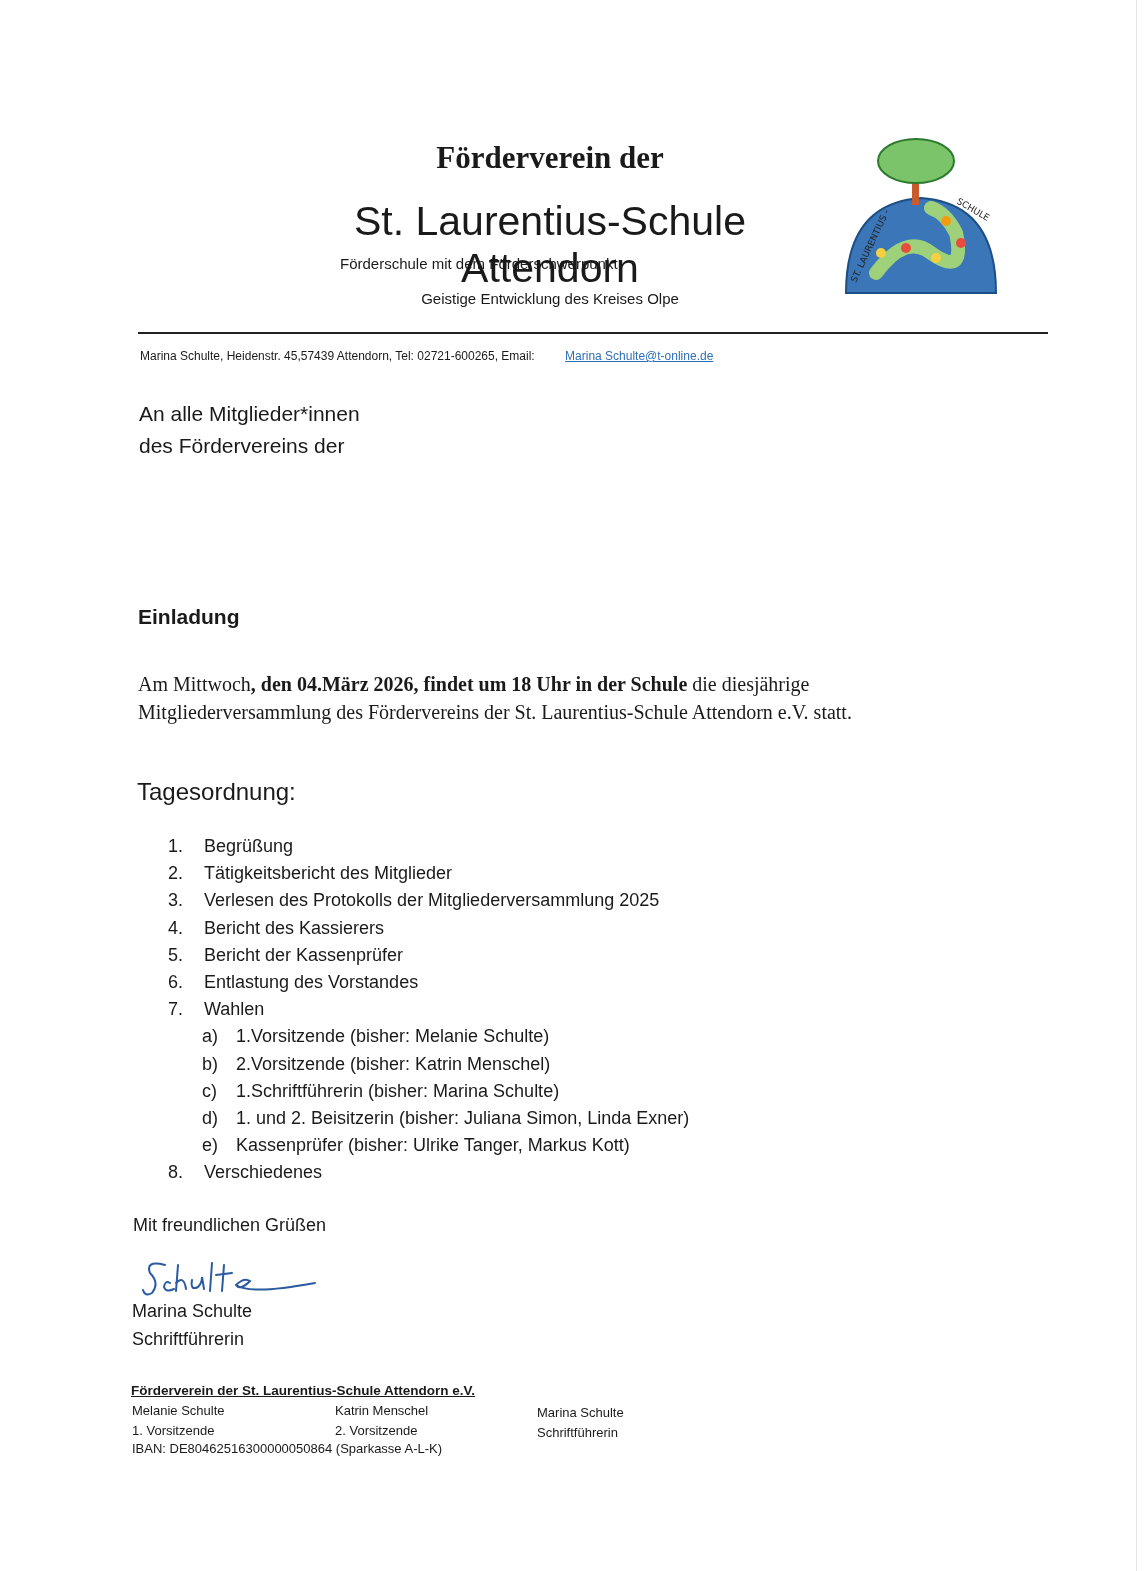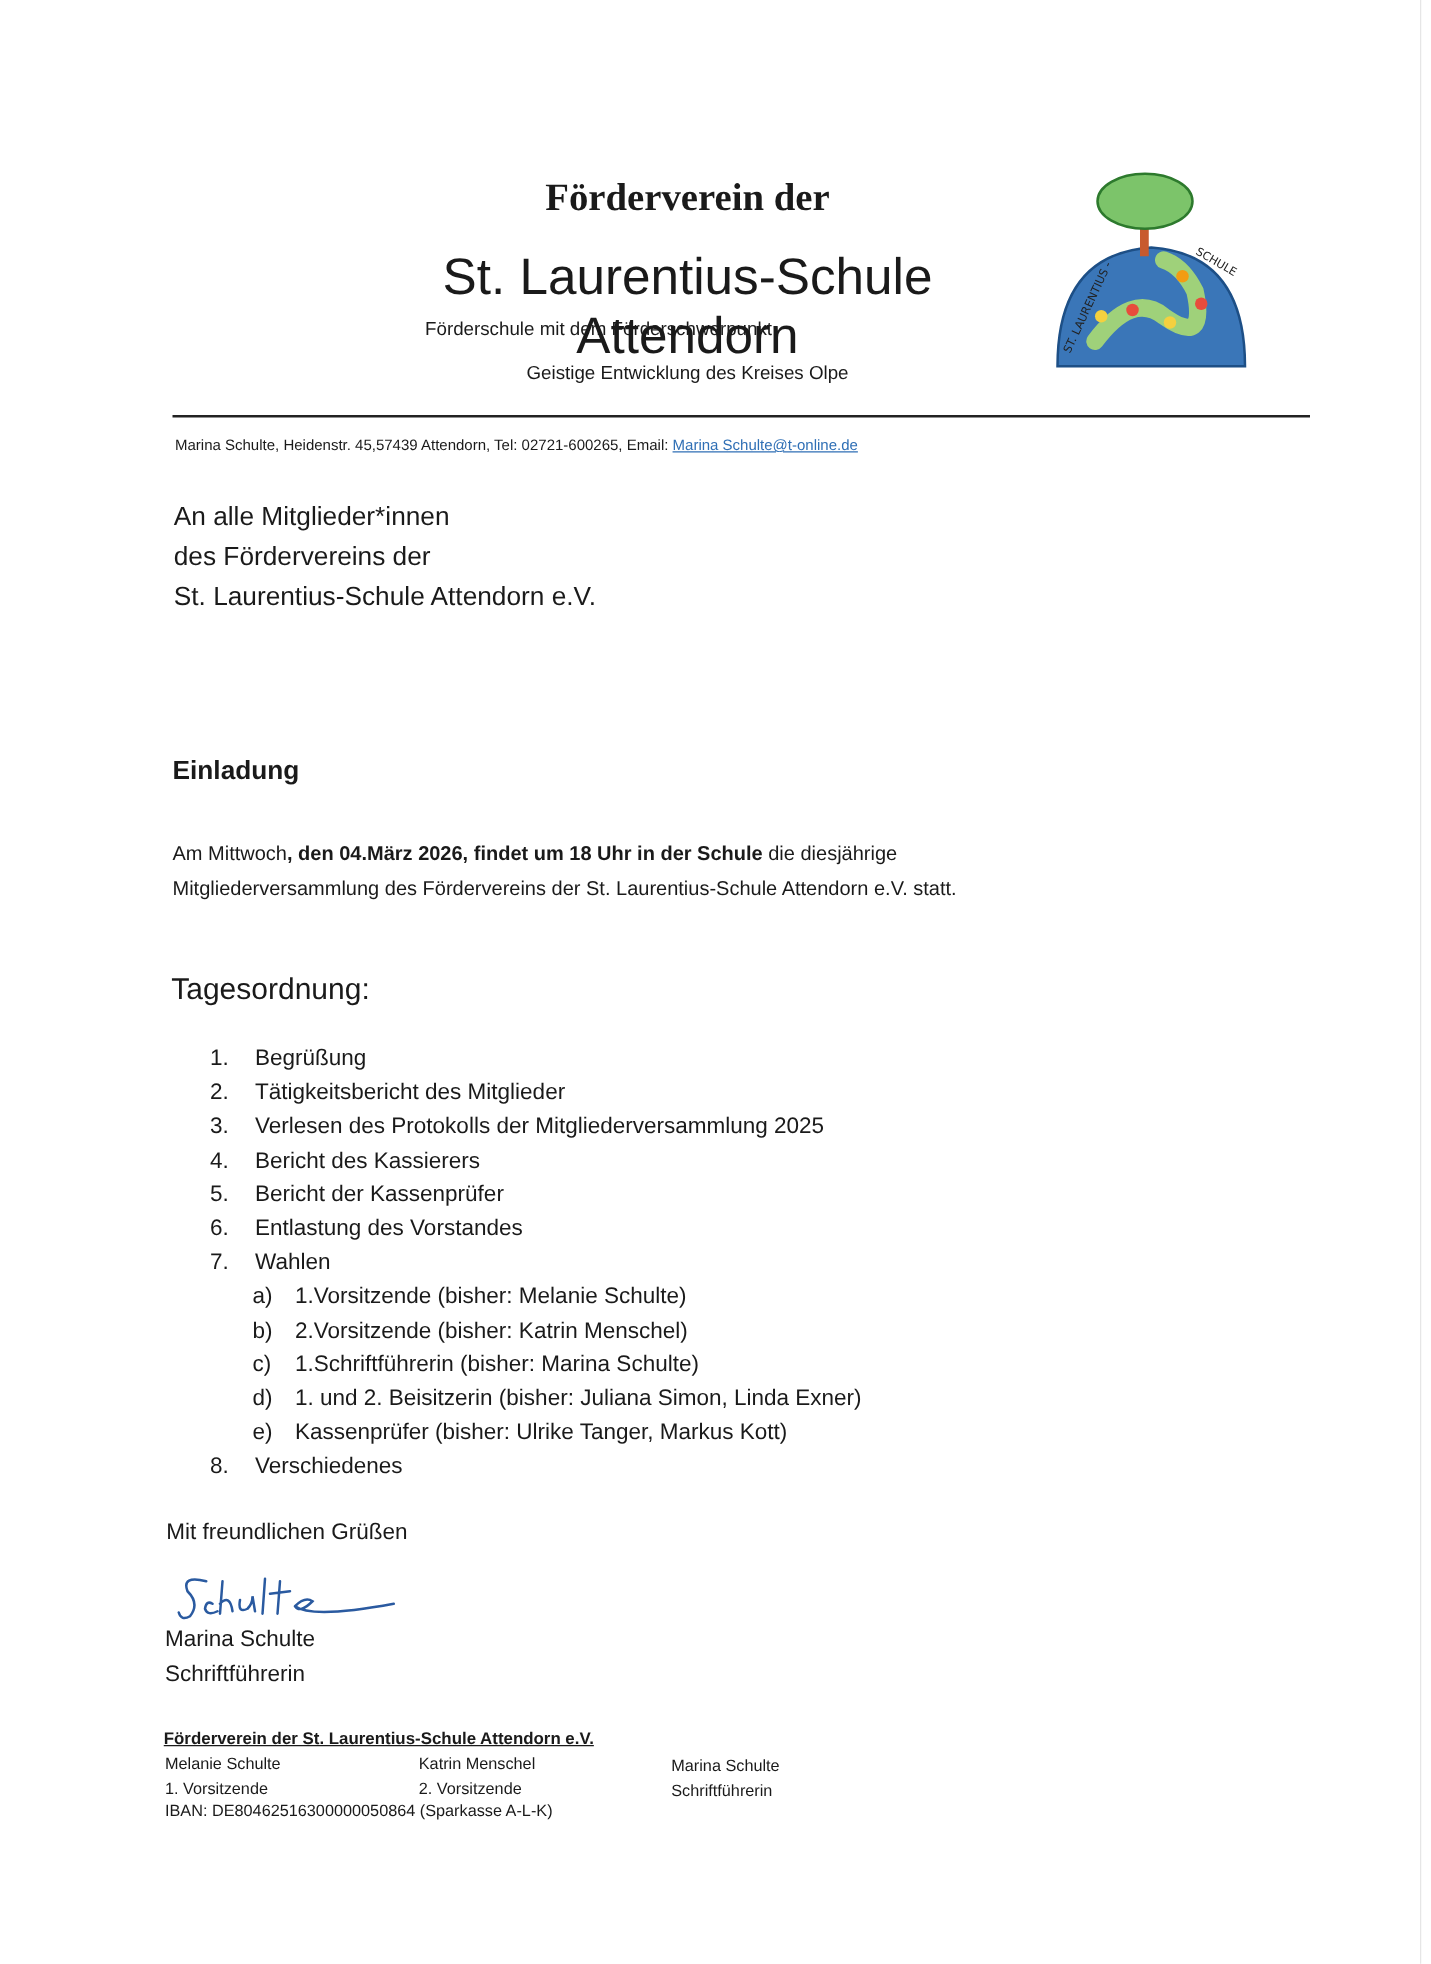--- a/index.html
+++ b/index.html
@@ -5,24 +5,24 @@
     html, body { margin: 0; padding: 0; background: #fff; }
     body { width: 1145px; height: 1571px; position: relative; font-family: "Liberation Sans", sans-serif; color: #1a1a1a; overflow: hidden; }
     .edge { position: absolute; top: 0; right: 8px; width: 1px; height: 1571px; background: #e6e6e6; }
     .abs { position: absolute; }
     .title1 { left: 300px; top: 140px; width: 500px; text-align: center; font-size: 31px; font-weight: bold; font-family: Liberation Serif, serif; }
     .title2 { left: 290px; top: 198px; width: 520px; text-align: center; font-size: 41px; font-weight: normal; }
     .sub1 { left: 340px; top: 255px; width: 420px; text-align: left; font-size: 15px; }
     .sub2 { left: 340px; top: 290px; width: 420px; text-align: center; font-size: 15px; }
     .hr { left: 138px; top: 332px; width: 910px; height: 2px; background: #222; }
     .contact { left: 140px; top: 349px; font-size: 12px; }
-    .contact a { color: #2f6fb5; text-decoration: underline; }
+    .contact a { color: #2f6fb5; text-decoration: underline; margin-left: 27px; }
     .addr { left: 139px; top: 398px; font-size: 21px; line-height: 32px; }
     .heading { left: 138px; top: 605px; font-size: 21px; font-weight: bold; }
-    .para { left: 138px; top: 670px; font-size: 16px; line-height: 28px; width: 880px; }
+    .para { left: 138px; top: 670px; font-size: 20px; line-height: 28px; width: 880px; font-family: Liberation Serif, serif; }
     .tages { left: 137px; top: 778px; font-size: 24px; }
     .agenda { left: 168px; top: 833px; font-size: 18px; line-height: 27.2px; }
     .agenda .row { display: flex; }
     .agenda .num { width: 36px; }
     .agenda .sub { display: flex; padding-left: 34px; }
     .agenda .sub .num { width: 34px; }
     .greet { left: 133px; top: 1215px; font-size: 18px; }
     .sig { left: 140px; top: 1255px; }
     .signame { left: 132px; top: 1297px; font-size: 18px; line-height: 28px; }
     .footer { left: 131px; top: 1381px; font-size: 13px; line-height: 20px; }
@@ -59,21 +59,20 @@
 
 <div class="abs hr"></div>
 
 <div class="abs contact">
   <span>Marina Schulte, Heidenstr. 45,57439 Attendorn, Tel: 02721-600265, Email: </span><a title="Marina_Schulte@t-online.de">Marina  Schulte@t-online.de</a>
 </div>
 
 <div class="abs addr">
   <div>An alle Mitglieder*innen</div>
   <div>des Fördervereins der</div>
-  <div>St. Laurentius-Schule Attendorn e.V.</div>
 </div>
 
 <div class="abs heading">Einladung</div>
 
 <div class="abs para">
   <div><span>Am Mittwoch</span><b>, den 04.März 2026, findet um 18 Uhr in der Schule</b><span> die diesjährige</span></div>
   <div>Mitgliederversammlung des Fördervereins der St. Laurentius-Schule Attendorn e.V. statt.</div>
 </div>
 
 <div class="abs tages">Tagesordnung:</div>

